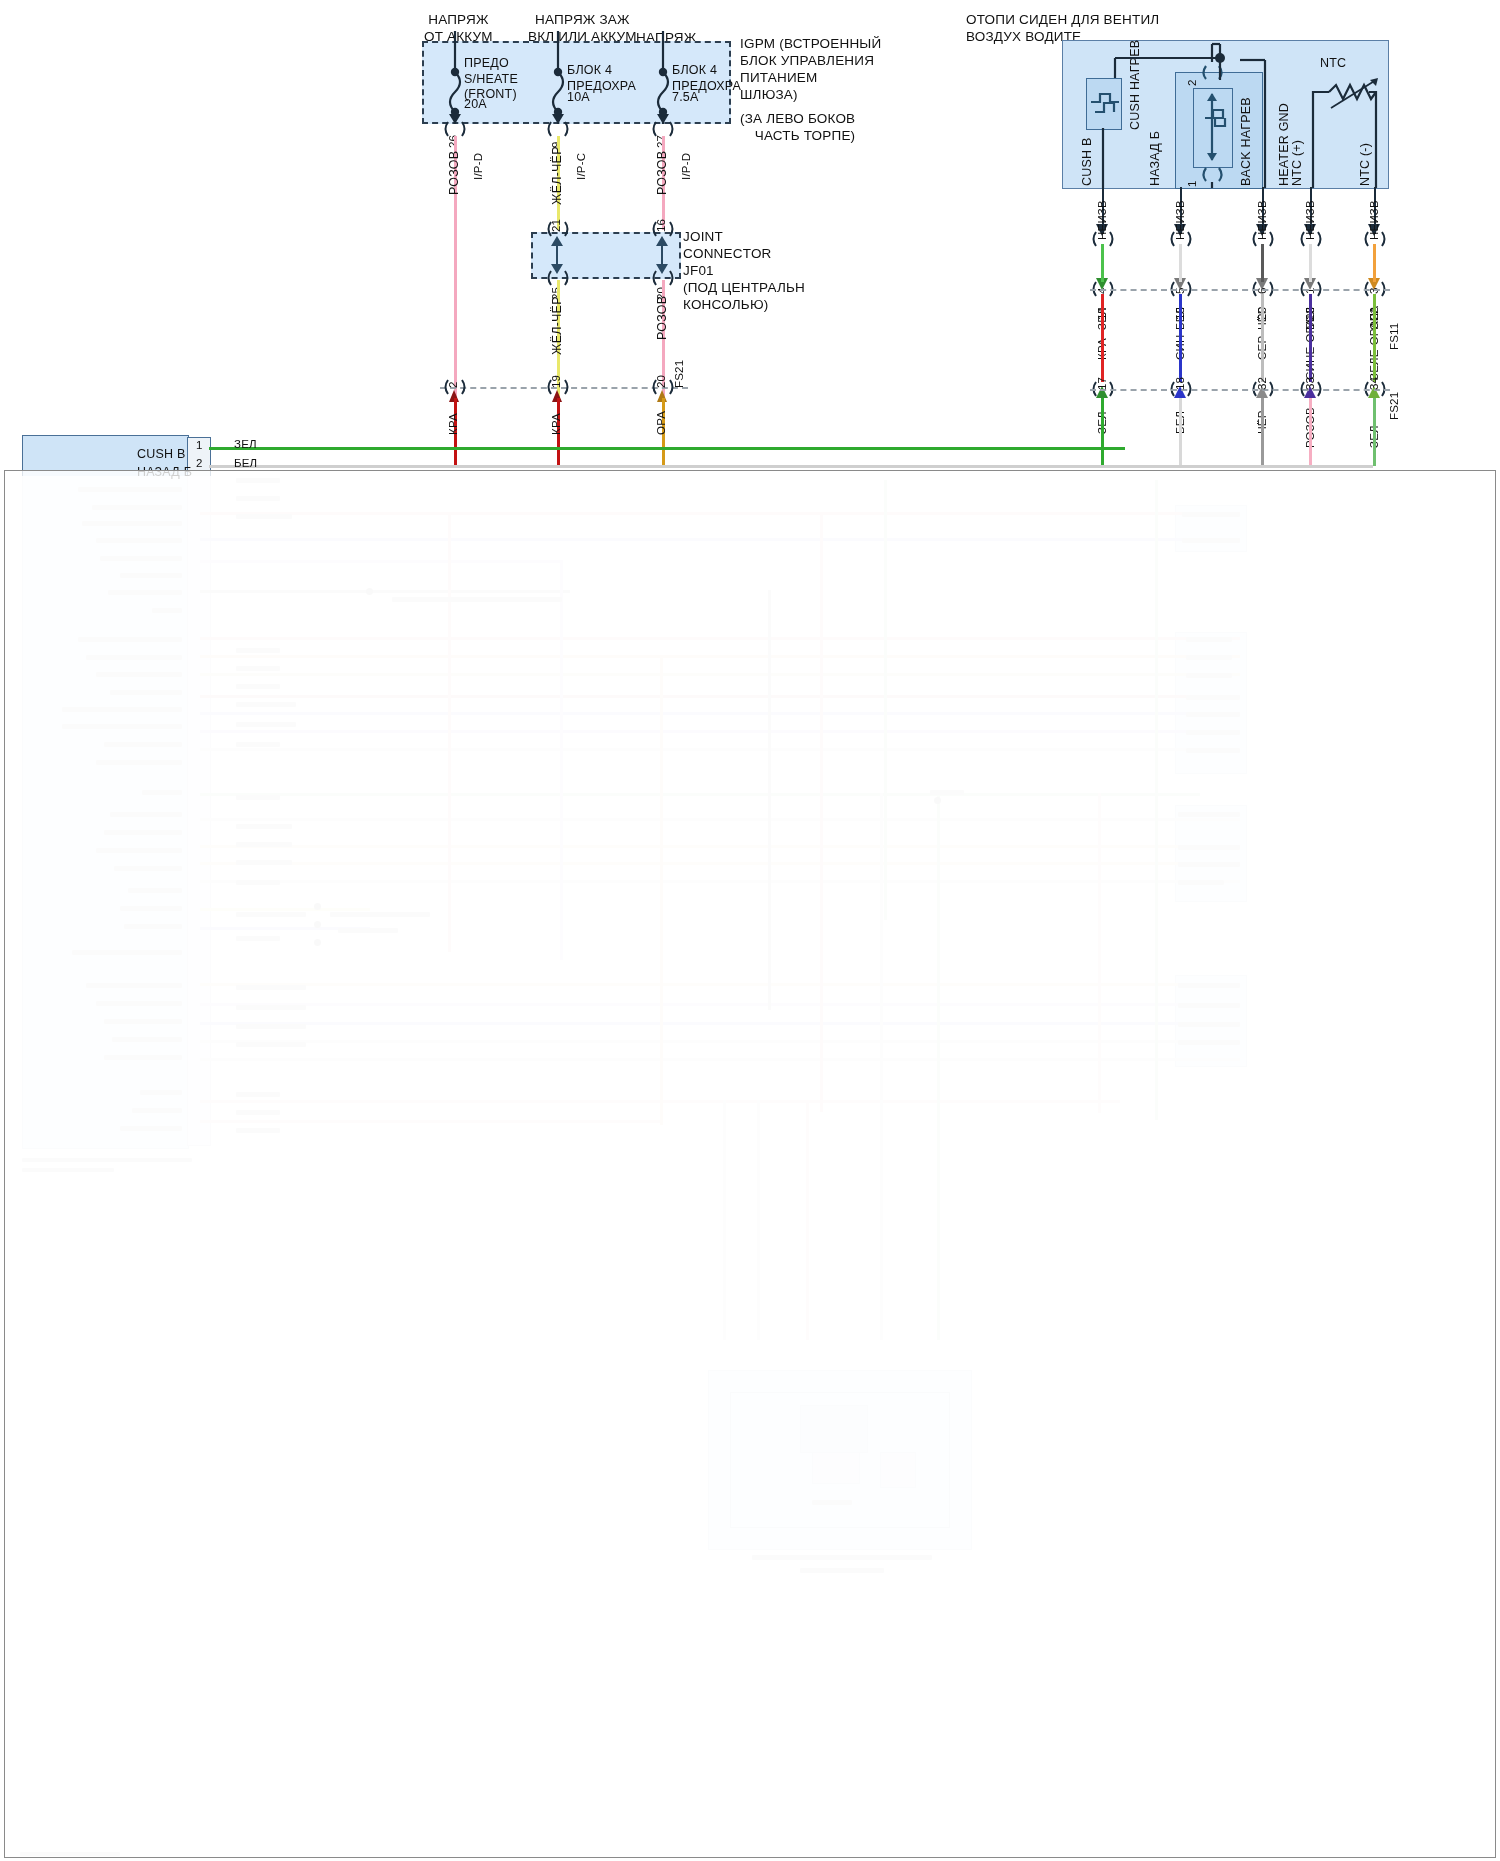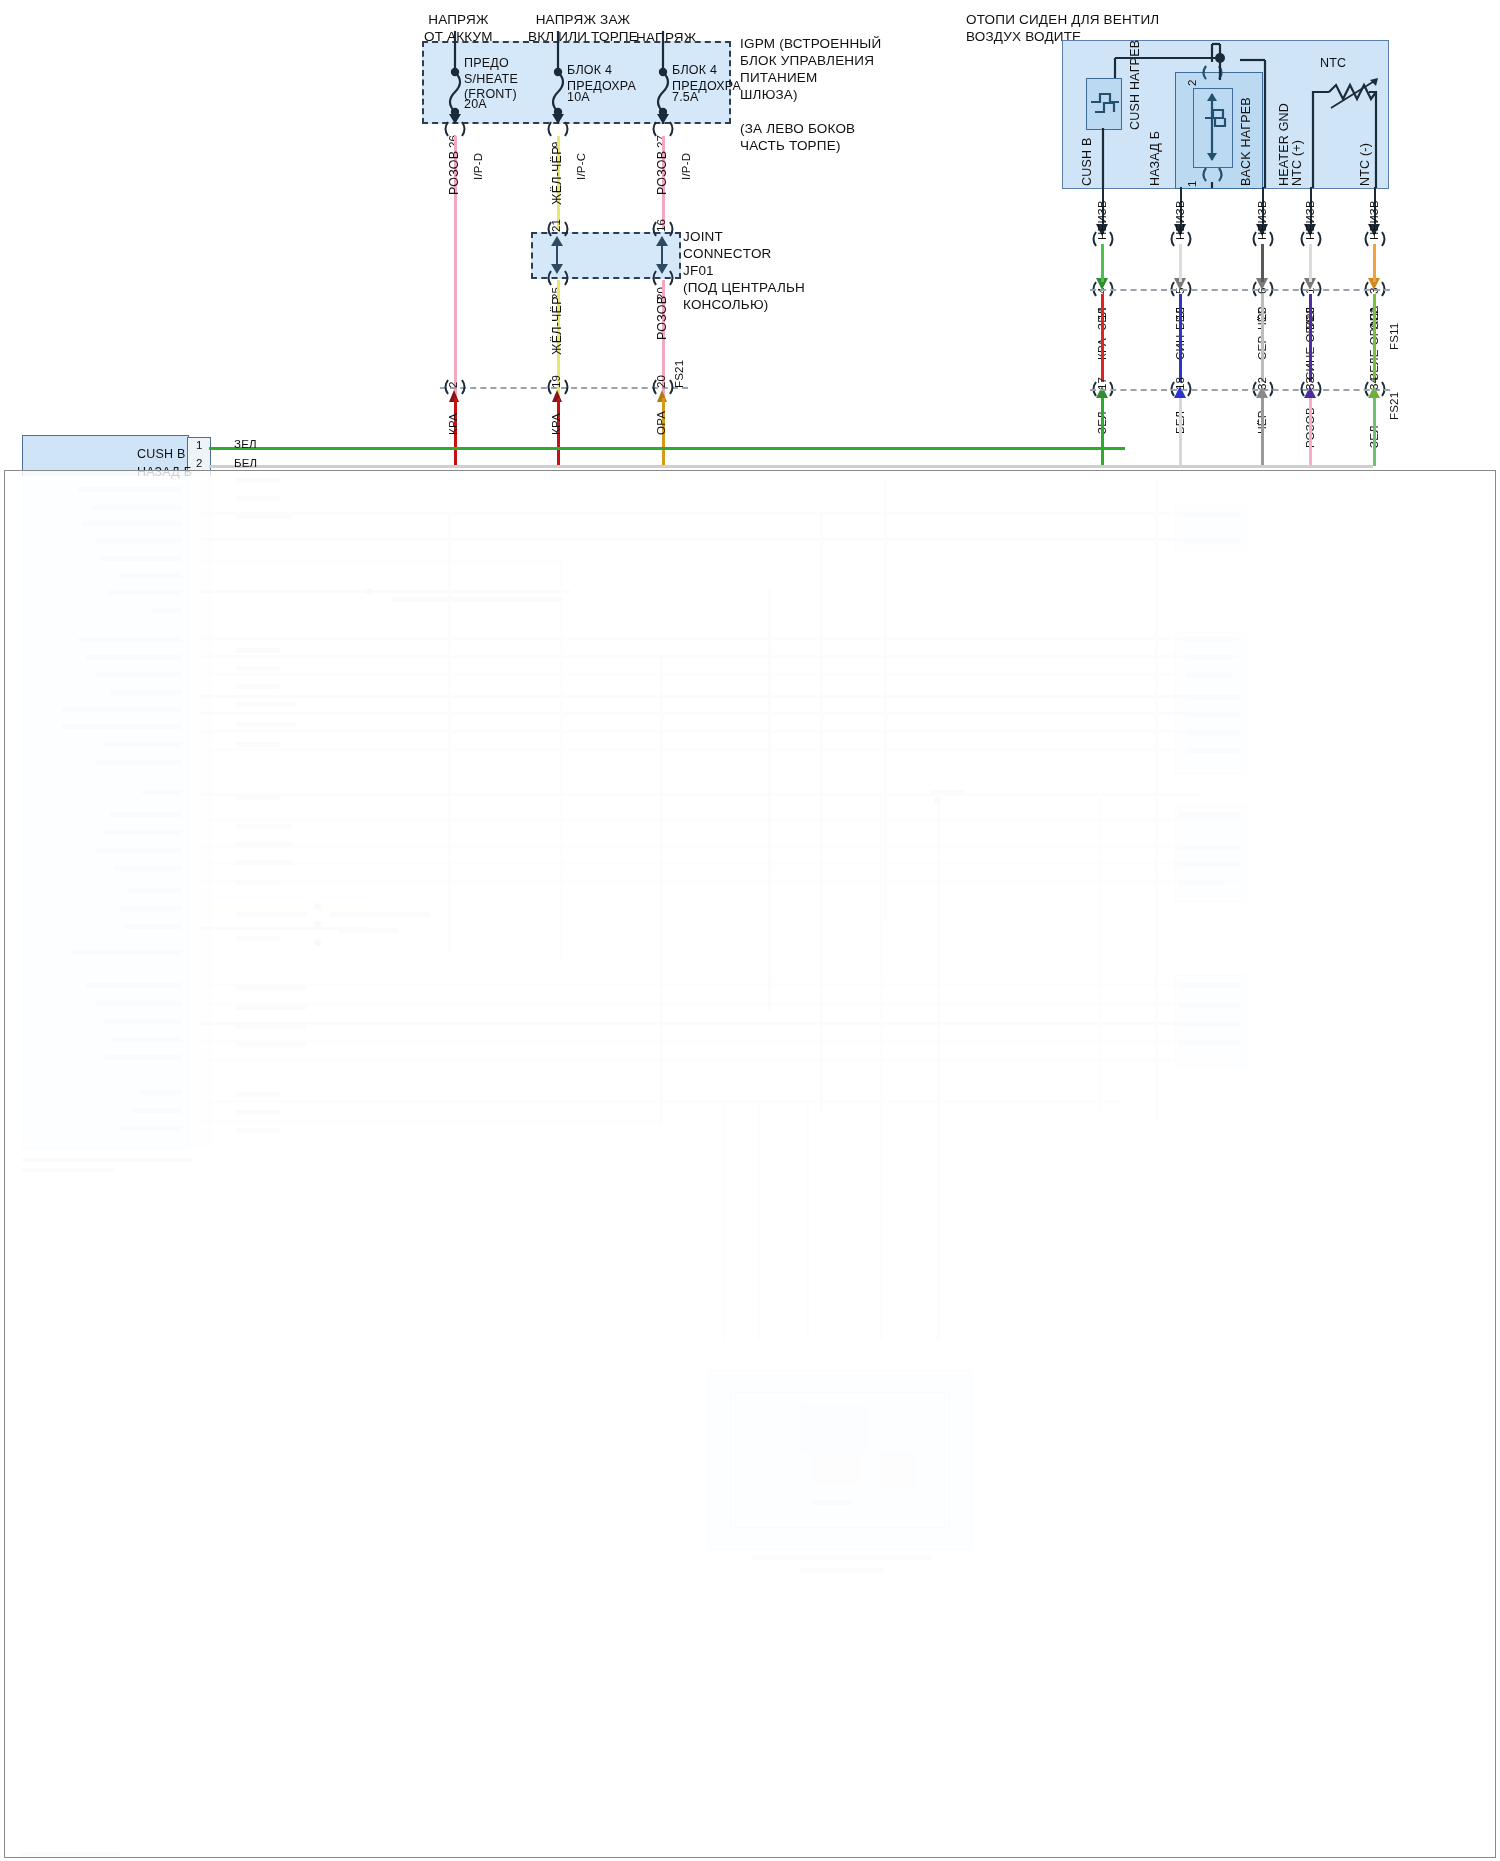--- a/index.html
+++ b/index.html
@@ -184,32 +184,32 @@
     <div class="dot" style="left:314px;top:903px;width:7px;height:7px;background:#555;"></div>
     <div class="dot" style="left:314px;top:921px;width:7px;height:7px;background:#555;"></div>
     <div class="dot" style="left:314px;top:939px;width:7px;height:7px;background:#555;"></div>
     <div class="dot" style="left:934px;top:797px;width:7px;height:7px;background:#555;"></div>
     <div class="frame" style="left:4px;top:470px;width:1490px;height:1386px;"></div>
   </div>
 
   <div class="txt" style="left:424px;top:12px;text-align:center;">НАПРЯЖ
 ОТ АККУМ</div>
   <div class="txt" style="left:528px;top:12px;text-align:center;">НАПРЯЖ ЗАЖ
-ВКЛ ИЛИ ТОРПЕ</div>
+ВКЛ ИЛИ АККУМ</div>
   <div class="txt" style="left:636px;top:30px;">НАПРЯЖ</div>
   <div class="txt" style="left:946px;top:12px;text-align:left;margin-left:20px;">ОТОПИ СИДЕН ДЛЯ ВЕНТИЛ
 ВОЗДУХ ВОДИТЕ</div>
 
   <div class="blk dash" style="left:422px;top:41px;width:305px;height:79px;"></div>
 
   <div class="txt" style="left:740px;top:36px;">IGPM (ВСТРОЕННЫЙ
 БЛОК УПРАВЛЕНИЯ
 ПИТАНИЕМ
 ШЛЮЗА)</div>
-  <div class="txt" style="left:740px;top:121px;">(ЗА ЛЕВО БОКОВ
+  <div class="txt" style="left:740px;top:111px;text-align:right;">(ЗА ЛЕВО БОКОВ
 ЧАСТЬ ТОРПЕ)</div>
 
   <div class="txt sm" style="left:464px;top:56px;">ПРЕДО
 S/HEATE
 (FRONT)</div>
   <div class="txt sm" style="left:464px;top:97px;">20A</div>
 
   <div class="txt sm" style="left:567px;top:63px;">БЛОК 4
 ПРЕДОХРА</div>
   <div class="txt sm" style="left:567px;top:90px;">10A</div>

